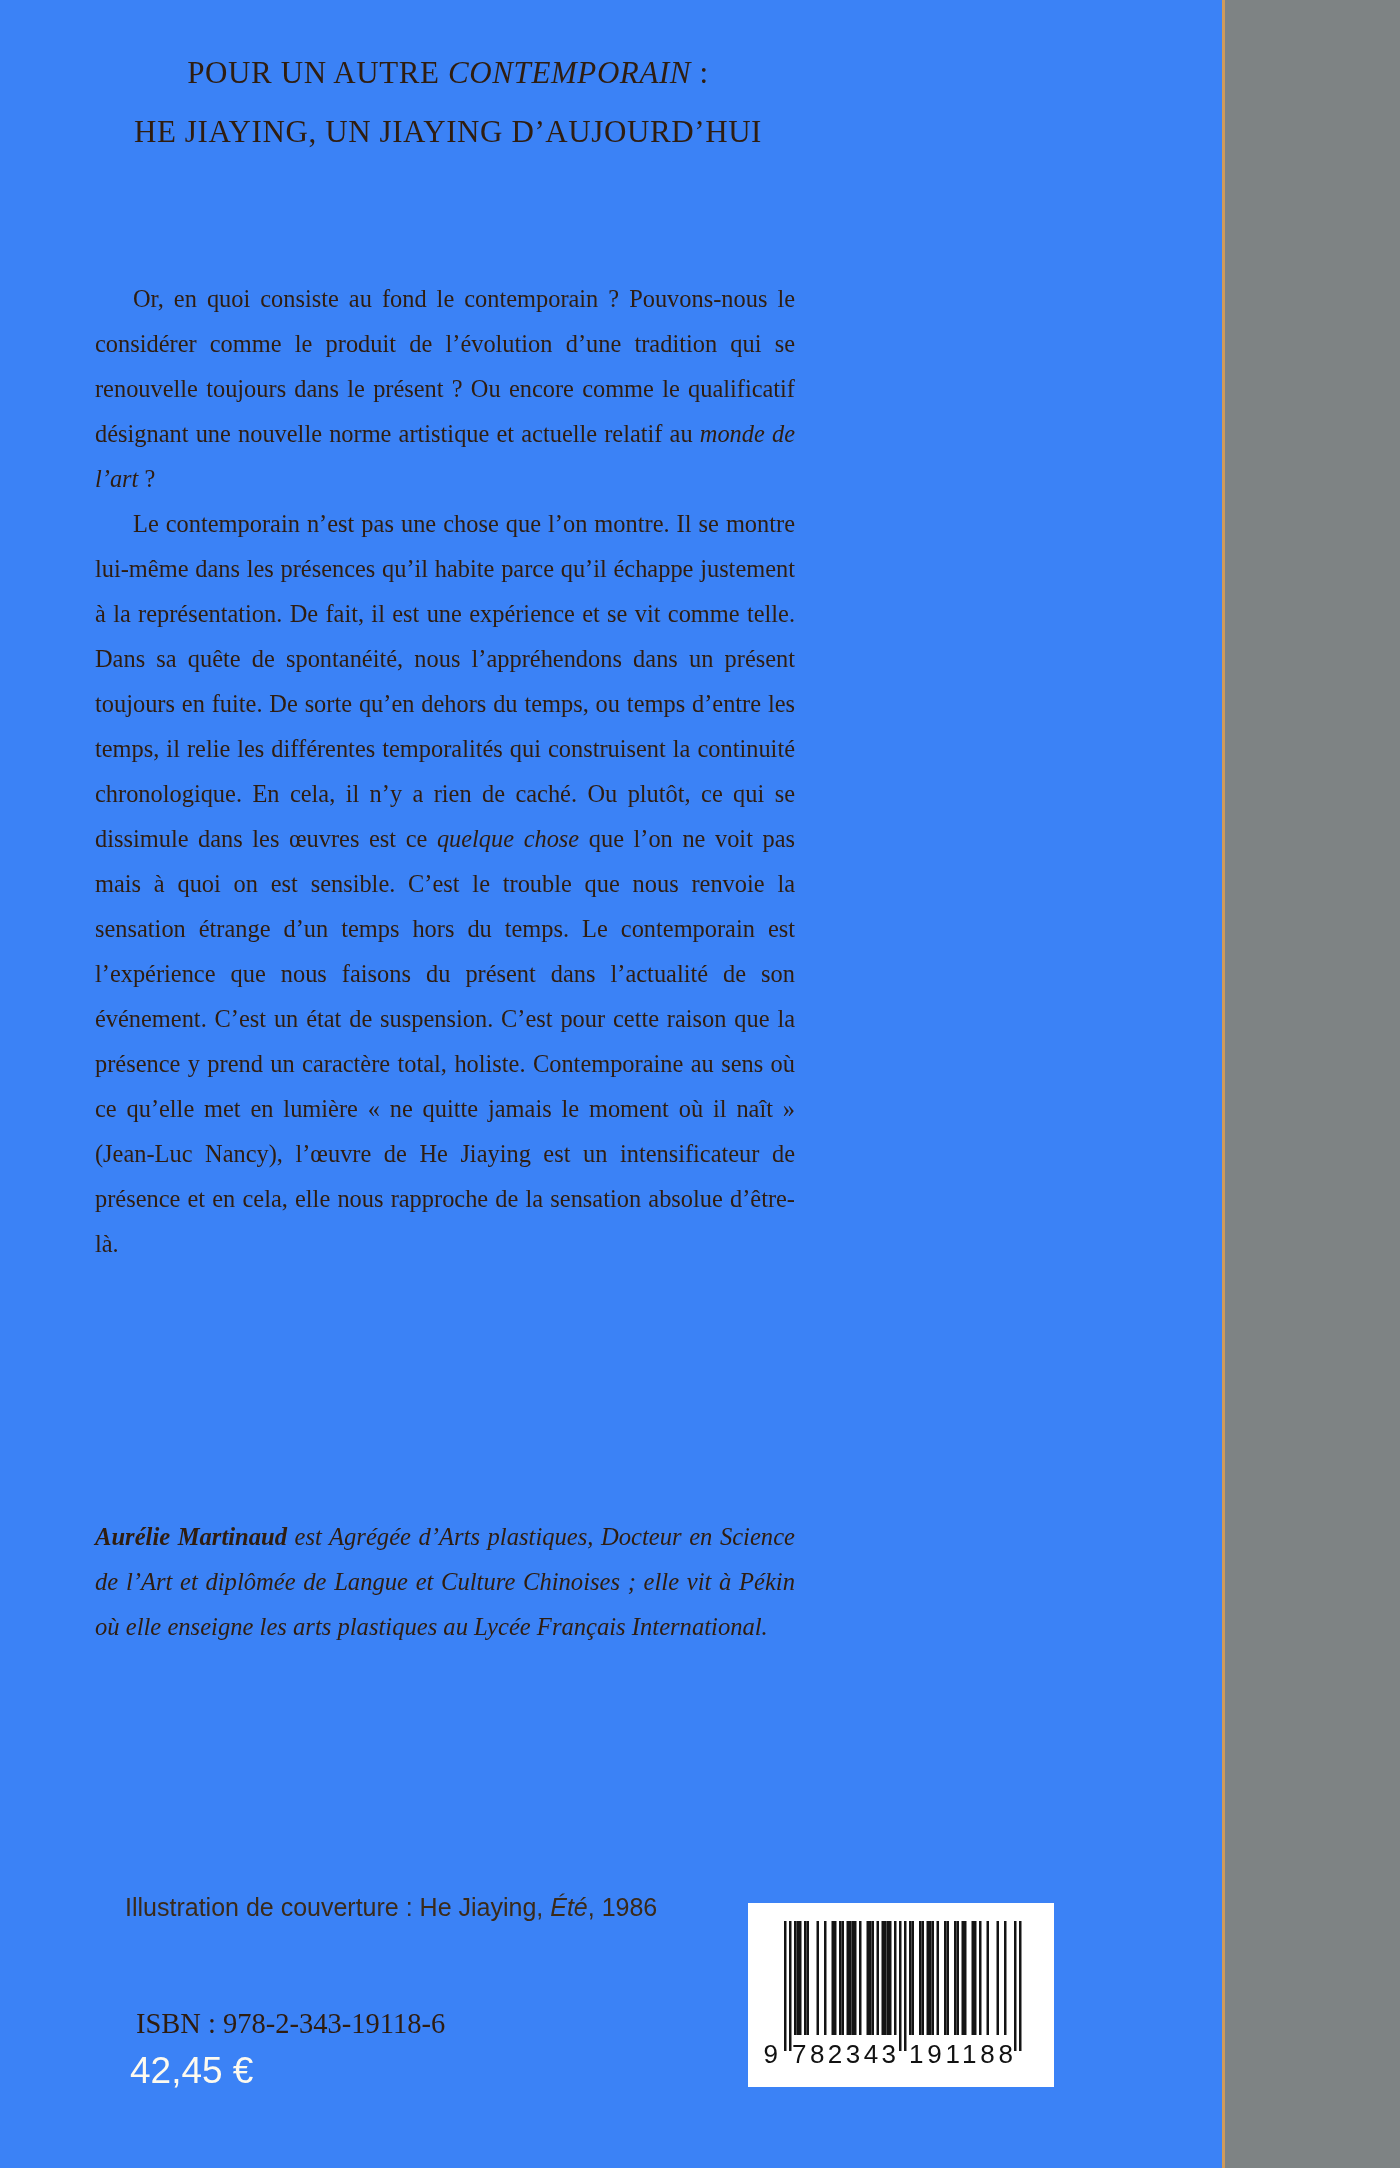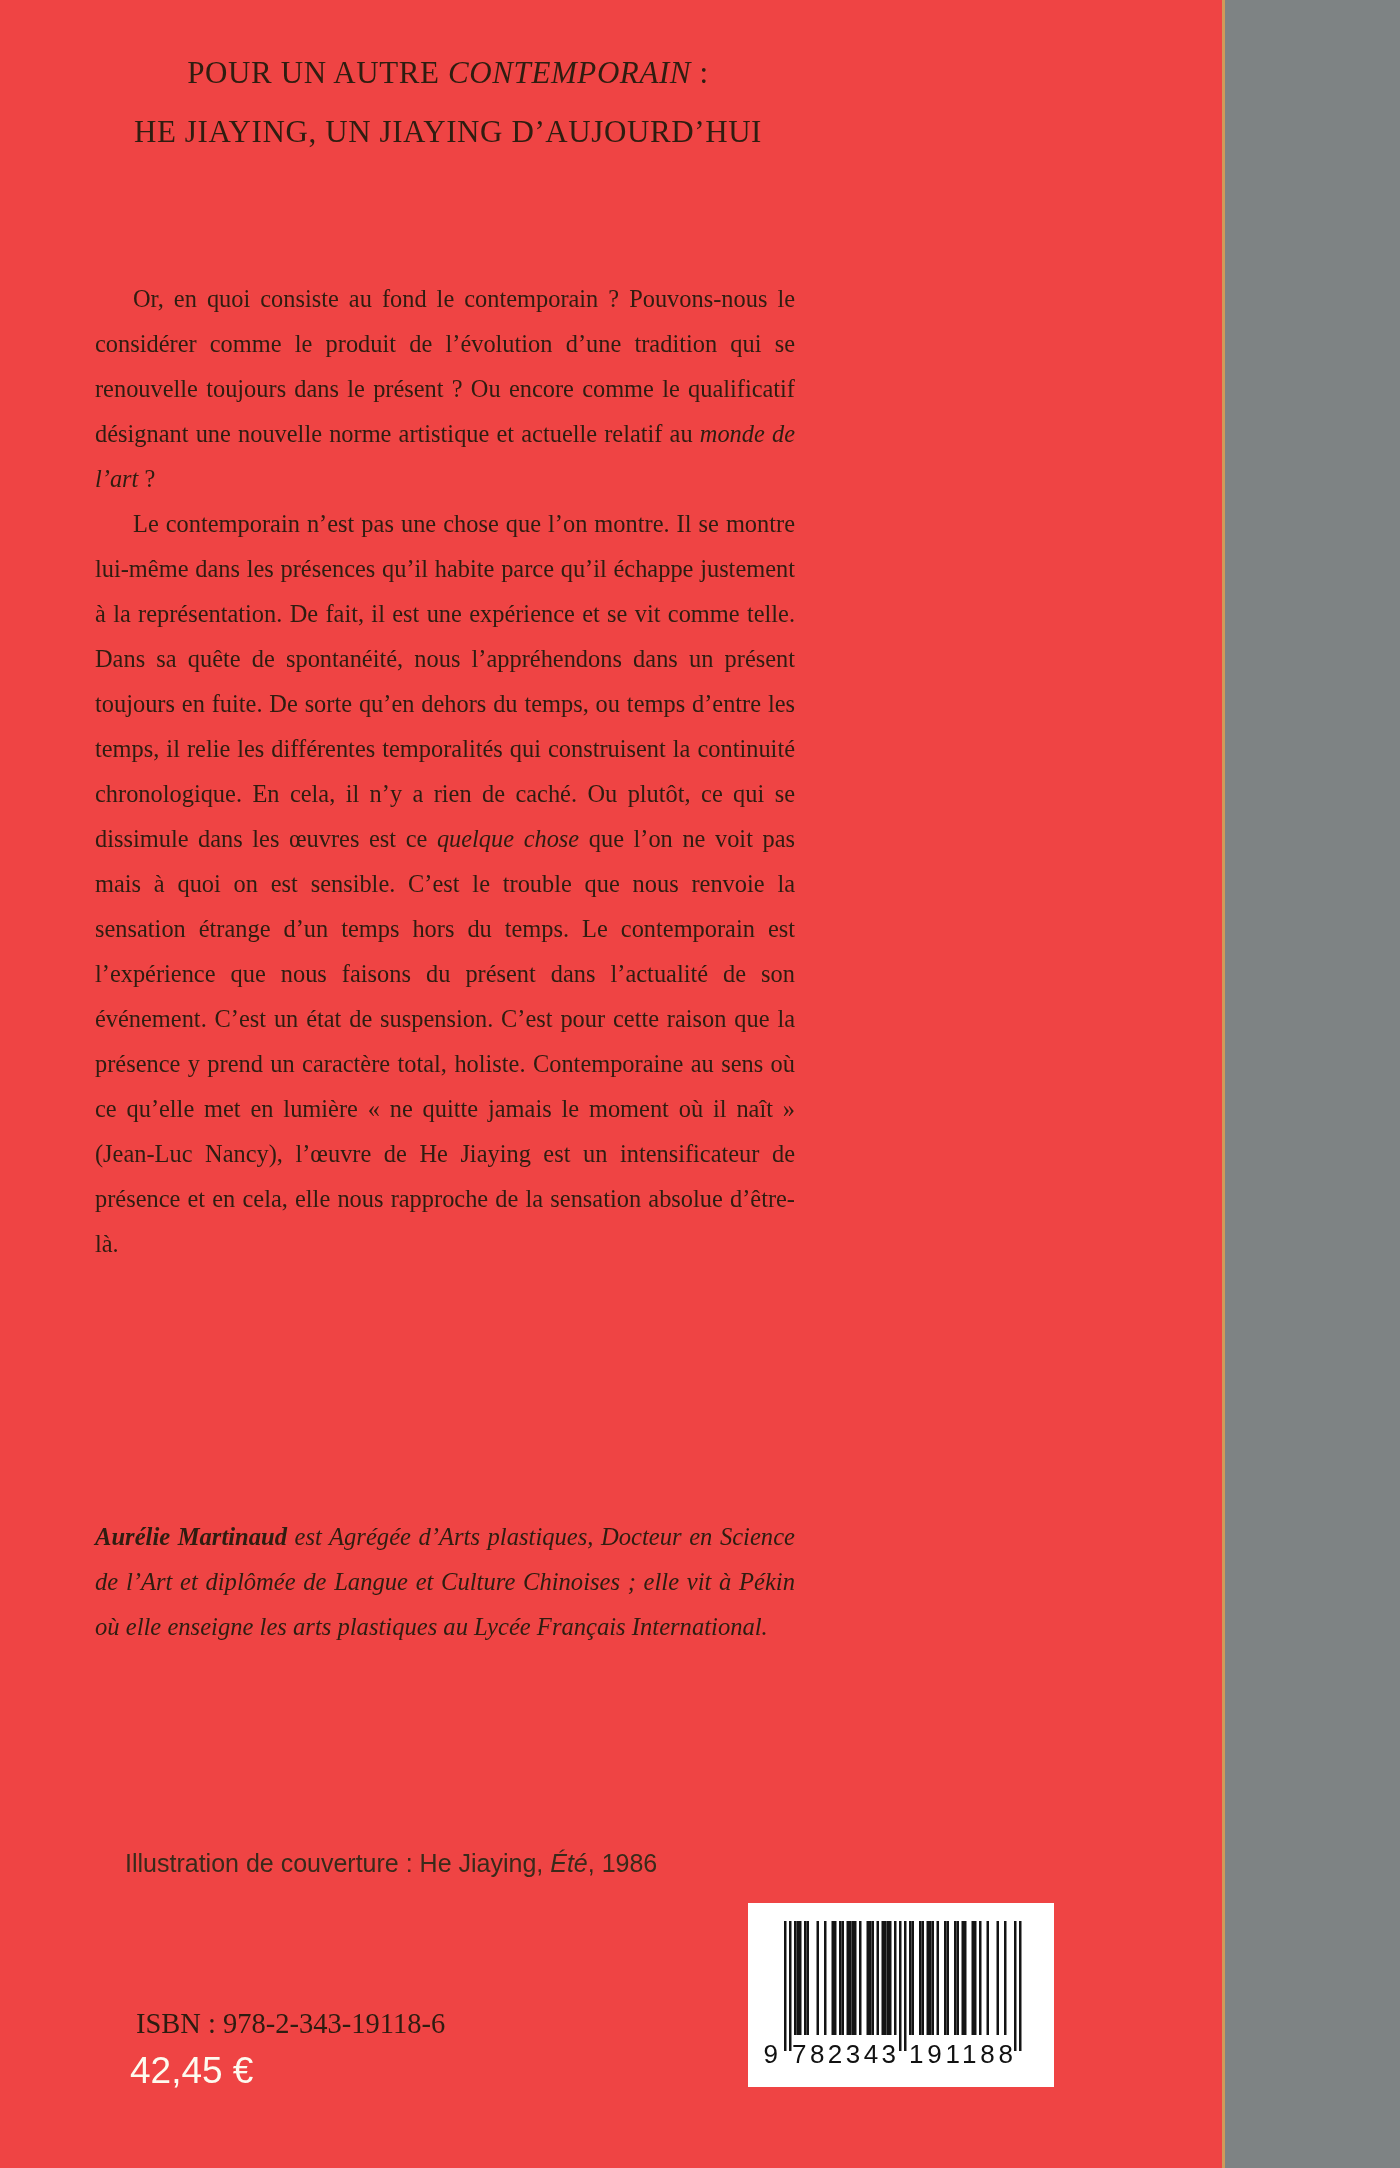--- a/index.html
+++ b/index.html
@@ -1,30 +1,30 @@
 <!DOCTYPE html>
 <html lang="fr"><head>
 <meta charset="utf-8">
 <style>
   html,body{margin:0;padding:0;background:#555;}
   .page{position:relative;width:1400px;height:2168px;overflow:hidden;
         font-family:"Liberation Serif",serif;color:#2f1d10;}
-  .cover{position:absolute;left:0;top:0;width:1222px;height:100%;background:#ef4444;}
+  .cover{position:absolute;left:0;top:0;width:1222px;height:100%;background:#3b82f6;}
   .strip{position:absolute;top:0;right:0;width:175px;height:100%;
          background:#7e8384;border-left:3px solid #cf9a5a;}
   .title{position:absolute;left:95px;top:52px;width:706px;text-align:center;
          font-size:31px;letter-spacing:.6px;line-height:42px;}
   .title .line2{margin-top:17px;}
   .body-block{position:absolute;left:95px;top:276px;width:700px;
               font-size:24.4px;line-height:45px;text-align:justify;}
   .body-block p{margin:0;}
   .body-block p.indent{text-indent:38px;}
   .bio{position:absolute;left:95px;top:1514px;width:700px;
        font-size:24.6px;line-height:45px;text-align:justify;font-style:italic;}
-  .credit{position:absolute;left:125px;top:1849px;
+  .credit{position:absolute;left:125px;top:1893px;
           font-family:"Liberation Sans",sans-serif;font-size:25px;color:#3a2a1a;}
   .isbn{position:absolute;left:136px;top:2008px;font-size:28.5px;color:#2e1c10;}
   .price{position:absolute;left:130px;top:2050px;
          font-family:"Liberation Sans",sans-serif;font-size:37px;color:#fdfaef;}
   .barcode-box{position:absolute;left:748px;top:1903px;width:306px;height:184px;
                background:#ffffff;}
   .barcode-box svg{display:block;width:306px;height:184px;}
   .barcode-box rect{fill:#141414;}
   .bc-digits{font-family:"Liberation Sans",sans-serif;font-size:26px;fill:#111111;}
 </style>

